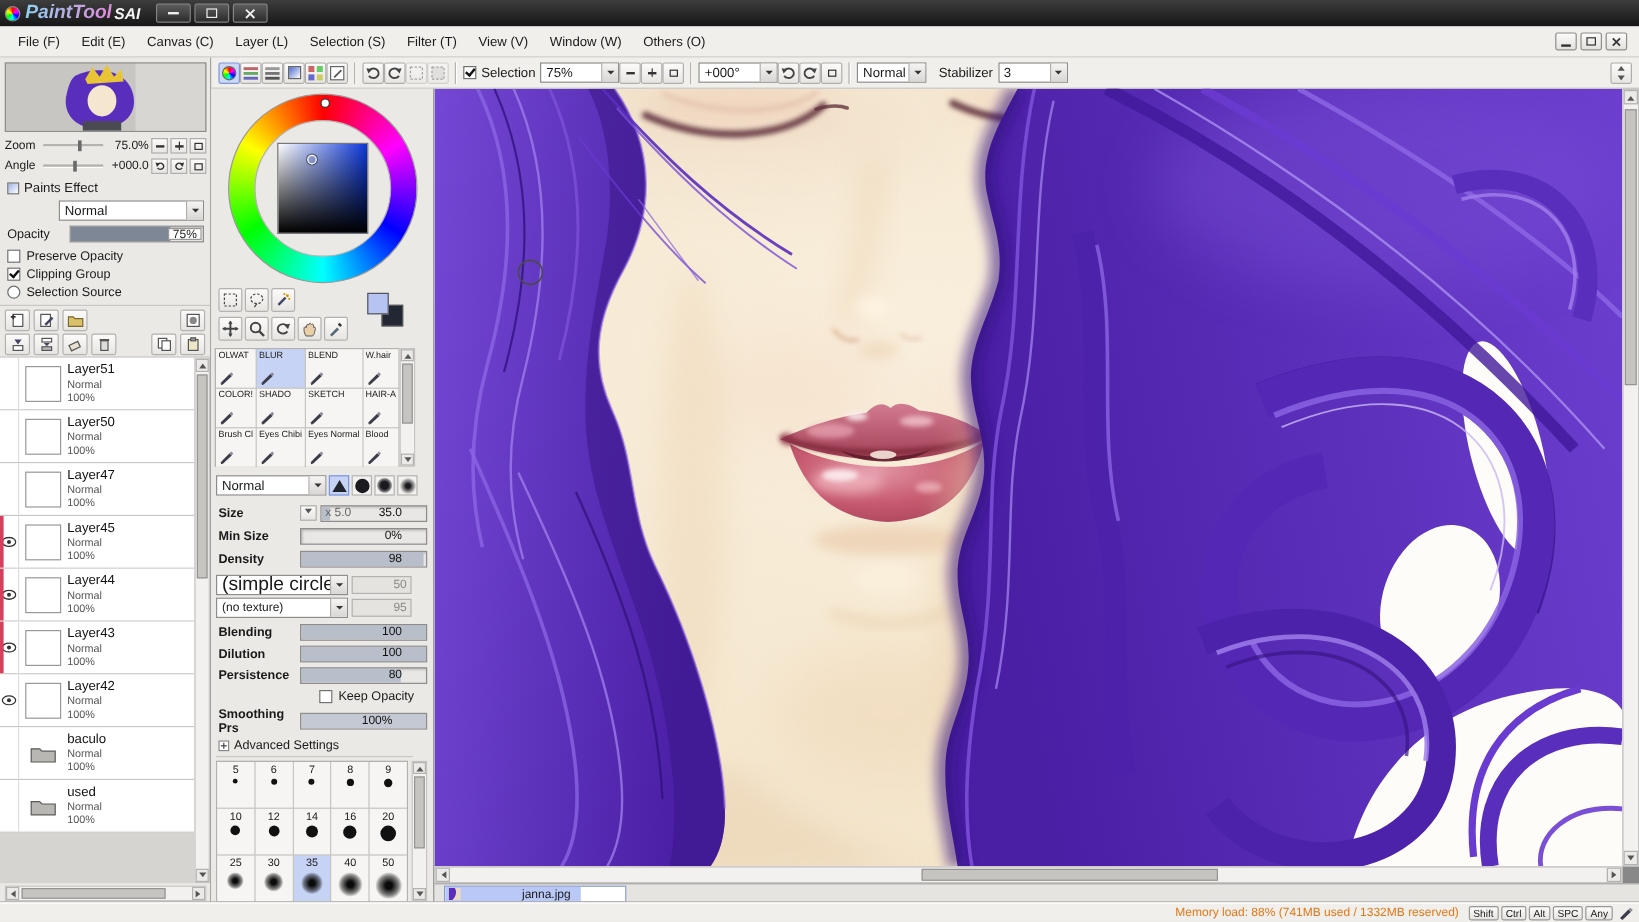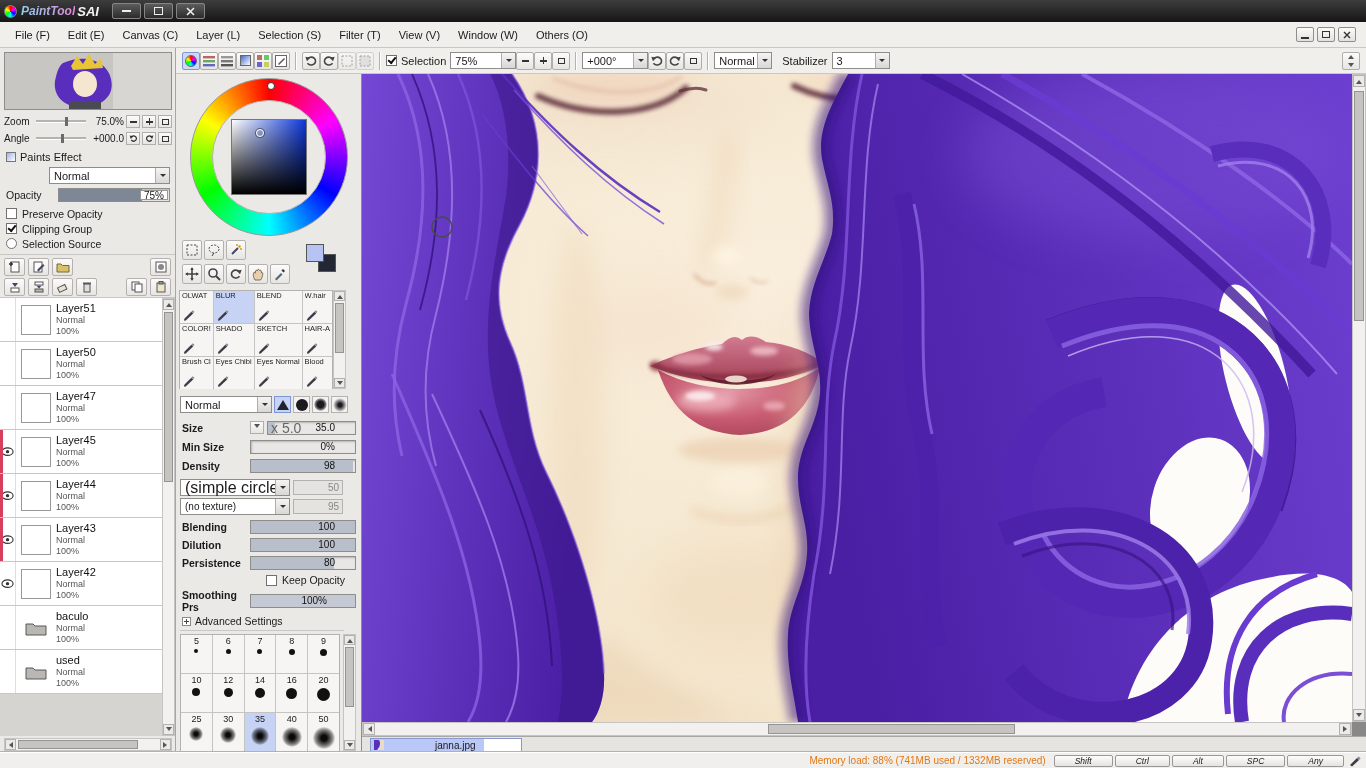--- a/index.html
+++ b/index.html
@@ -16,38 +16,38 @@
   .dd .arrow { width:14px; height:100%; background:linear-gradient(#f5f4f2,#d9d7d5); border-left:1px solid #b0aeac;
                display:flex; align-items:center; justify-content:center; }
   .dd .arrow::after { content:''; border:3px solid transparent; border-top-color:#333; margin-top:3px; }
   .cb { width:11px; height:11px; background:#fff; border:1px solid #707070; position:relative; display:inline-block; flex:none; }
   .cb.on::after { content:''; position:absolute; left:1px; top:1px; width:6px; height:3px;
                   border-left:2px solid #111; border-bottom:2px solid #111; transform:rotate(-50deg); }
   .slider { position:relative; height:14px; border:1px solid #8f8d8b; background:#e9e7e5;
             box-shadow:inset 1px 1px 2px rgba(0,0,0,.22); overflow:hidden; }
   .slider .fill { position:absolute; left:0; top:0; bottom:0; background:#b9bfca; }
   .slider .sl-val { position:absolute; right:20px; top:0; line-height:12px; font-size:10px; color:#111; }
-  .slider .sl-left { position:absolute; left:3px; top:0; line-height:12px; font-size:14px; color:#666; }
+  .slider .sl-left { position:absolute; left:3px; top:0; line-height:12px; font-size:10px; color:#666; }
   .vsep { width:2px; height:18px; border-left:1px solid #b4b2b0; border-right:1px solid #fff; margin:0 5px; flex:none; }
 
   
   .sb { background:#f2f1ef; border:1px solid #c6c4c2; position:absolute; }
   .sb .thumb { position:absolute; background:#c6c4c1; border:1px solid #969492; }
   .sb-btn { position:absolute; background:#eceae8; border:1px solid #b4b2b0; display:flex; align-items:center; justify-content:center; }
   .tri-up    { width:0;height:0;border:3px solid transparent;border-bottom:4px solid #555;margin-top:-2px; }
   .tri-down  { width:0;height:0;border:3px solid transparent;border-top:4px solid #555;margin-bottom:-2px; }
   .tri-left  { width:0;height:0;border:3px solid transparent;border-right:4px solid #555;margin-left:-2px; }
   .tri-right { width:0;height:0;border:3px solid transparent;border-left:4px solid #555;margin-right:-2px; }
 
   
   #title-bar { position:absolute; left:0; top:0; width:1366px; height:22px;
                background:linear-gradient(#3d3d3d,#161616); display:flex; align-items:center; padding:0 4px; }
   #logo-circle { width:13px; height:13px; border-radius:50%; flex:none;
                  background:conic-gradient(#f00,#f0f,#00f,#0ff,#0f0,#ff0,#f00); border:1px solid #888; margin-right:4px; }
-  #logo-paint { font-style:italic; font-weight:bold; font-size:12px;
+  #logo-paint { font-style:italic; font-weight:bold; font-size:16px;
                 background:linear-gradient(90deg,#8fd0f0,#e08ad8); -webkit-background-clip:text; background-clip:text;
                 -webkit-text-fill-color:transparent; margin-right:2px; }
   #logo-sai { font-style:italic; font-weight:bold; font-size:13px; color:#f4f4f4; margin-right:10px; }
   #title-text { color:#e8e8e8; font-size:11px; flex:1; white-space:nowrap; overflow:hidden; }
   .win-btn { width:29px; height:16px; margin-left:3px; flex:none; background:linear-gradient(#5c5c5c,#2c2c2c);
              border:1px solid #858585; border-radius:2px; display:flex; align-items:center; justify-content:center; }
   .g-min { width:9px; height:2px; background:#eee; }
   .g-max { width:9px; height:8px; border:1.5px solid #eee; }
 
   
@@ -199,22 +199,22 @@
   #doc-tab .tab-fill { position:absolute; left:0; top:0; bottom:0; width:75%; background:#b9c8f7; }
   #doc-tab .tab-ico { position:relative; width:10px; height:10px; margin:0 3px; flex:none; }
   #doc-tab .tab-name { position:relative; font-size:10px; flex:1; }
   #doc-tab .tab-zoom { position:relative; font-size:10px; margin-right:26px; }
 
   
   #status-bar { position:absolute; left:0; bottom:0; width:1366px; height:16px; background:#f1efec;
                 border-top:1px solid #fff; box-shadow:0 -1px 0 #b4b2b0; display:flex; align-items:center; padding:0 4px; }
   #mem-text { margin-left:auto; font-size:10px; color:var(--memory-text,#e07818); }
   #key-badges { display:flex; gap:2px; margin-left:8px; }
-  .key-badge { height:12px; padding:0 20px; font-size:8.5px; line-height:11px; background:linear-gradient(#fdfdfc,#e5e3e0);
-               border:1px solid #9a9896; border-radius:2px; color:#222;font-style:italic; }
+  .key-badge { height:12px; padding:0 3px; font-size:8.5px; line-height:11px; background:linear-gradient(#fdfdfc,#e5e3e0);
+               border:1px solid #9a9896; border-radius:2px; color:#222; }
 </style>
 </head>
 <body>
 
 <div id="title-bar">
   <div id="logo-circle"></div>
   <span id="logo-paint">PaintTool</span>
   <span id="logo-sai">SAI</span>
   <div class="win-btn">
       <span class="g-min"></span>

